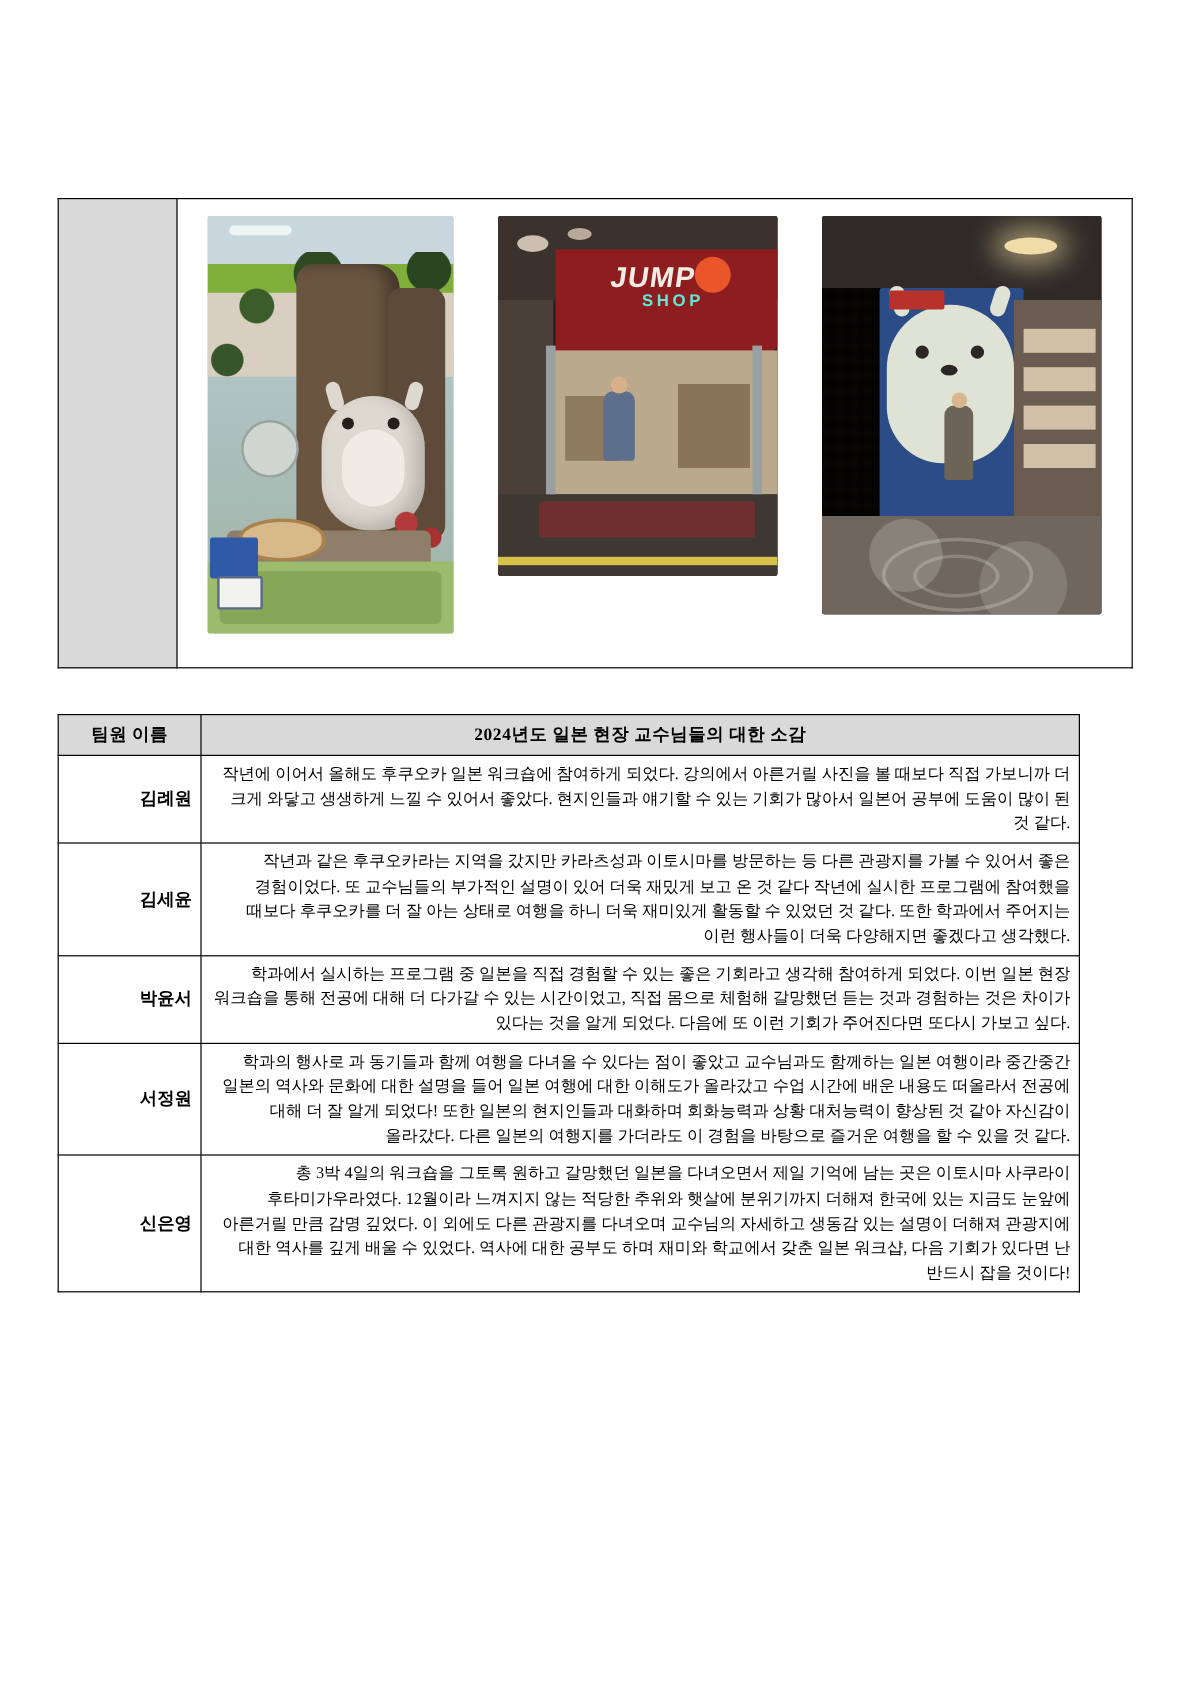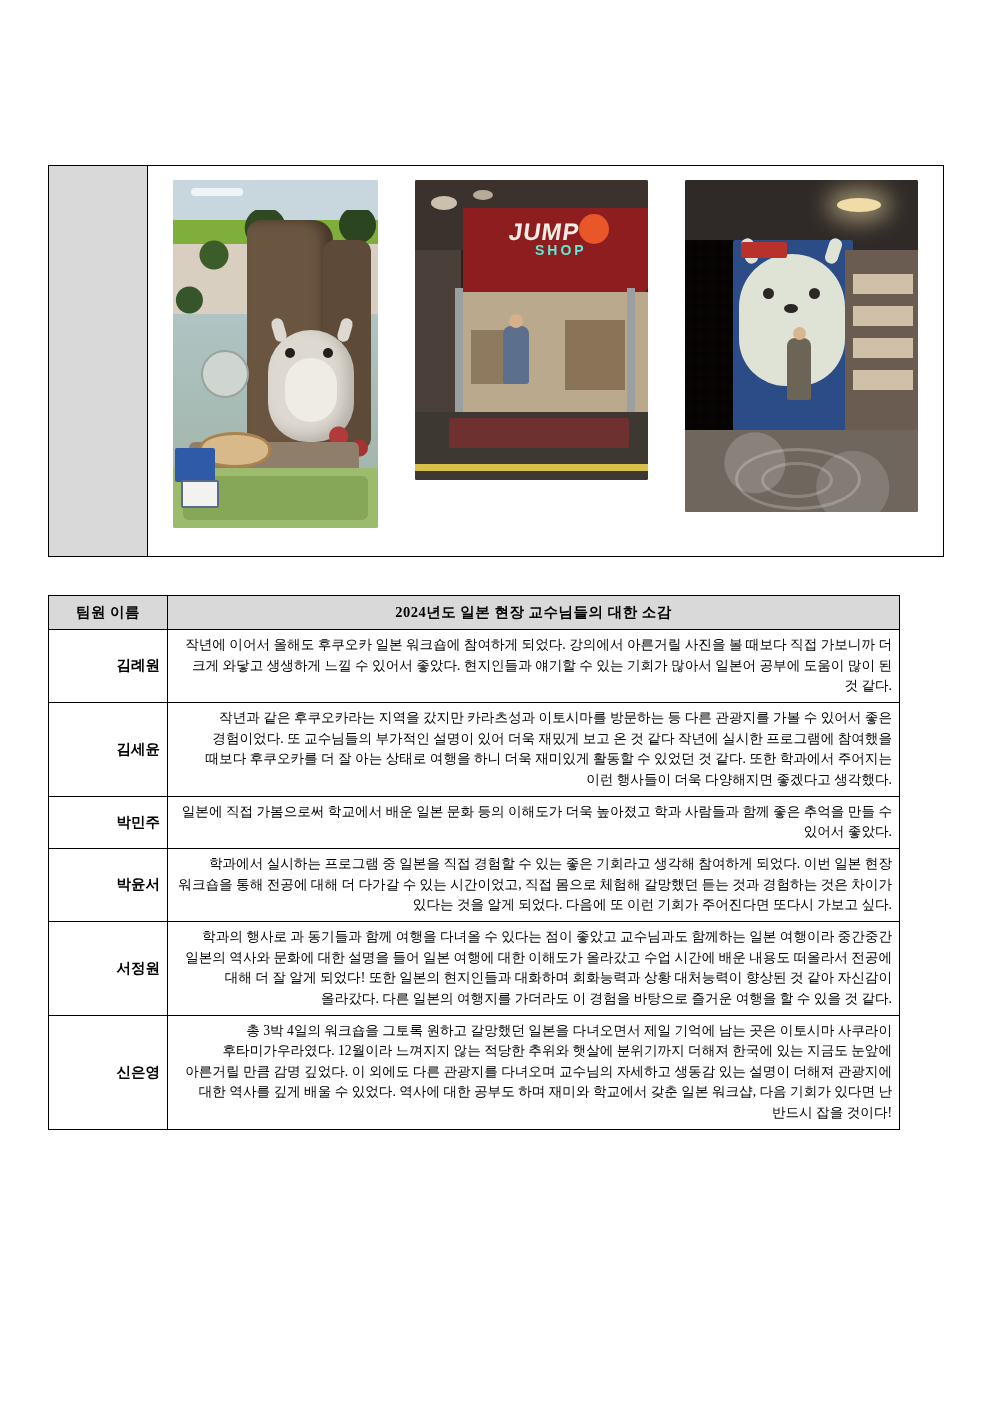--- a/index.html
+++ b/index.html
@@ -280,24 +280,20 @@
     <tbody>
       <tr>
         <td class="name-cell">김례원</td>
         <td class="text-cell">작년에 이어서 올해도 후쿠오카 일본 워크숍에 참여하게 되었다. 강의에서 아른거릴 사진을 볼 때보다 직접 가보니까 더 크게 와닿고 생생하게 느낄 수 있어서 좋았다. 현지인들과 얘기할 수 있는 기회가 많아서 일본어 공부에 도움이 많이 된 것 같다.</td>
       </tr>
       <tr>
         <td class="name-cell">김세윤</td>
         <td class="text-cell"> 작년과 같은 후쿠오카라는 지역을 갔지만 카라츠성과 이토시마를 방문하는 등 다른 관광지를 가볼 수 있어서 좋은 경험이었다. 또 교수님들의 부가적인 설명이 있어 더욱 재밌게 보고 온 것 같다 작년에 실시한 프로그램에 참여했을 때보다 후쿠오카를 더 잘 아는 상태로 여행을 하니 더욱 재미있게 활동할 수 있었던 것 같다. 또한 학과에서 주어지는 이런 행사들이 더욱 다양해지면 좋겠다고 생각했다.</td>
       </tr>
       <tr>
-        <td class="name-cell">박민주</td>
-        <td class="text-cell">일본에 직접 가봄으로써 학교에서 배운 일본 문화 등의 이해도가 더욱 높아졌고 학과 사람들과 함께 좋은 추억을 만들 수 있어서 좋았다.</td>
-      </tr>
-      <tr>
         <td class="name-cell">박윤서</td>
         <td class="text-cell">학과에서 실시하는 프로그램 중 일본을 직접 경험할 수 있는 좋은 기회라고 생각해 참여하게 되었다. 이번 일본 현장 워크숍을 통해 전공에 대해 더 다가갈 수 있는 시간이었고, 직접 몸으로 체험해 갈망했던 듣는 것과 경험하는 것은 차이가 있다는 것을 알게 되었다. 다음에 또 이런 기회가 주어진다면 또다시 가보고 싶다.</td>
       </tr>
       <tr>
         <td class="name-cell">서정원</td>
         <td class="text-cell">학과의 행사로 과 동기들과 함께 여행을 다녀올 수 있다는 점이 좋았고 교수님과도 함께하는 일본 여행이라 중간중간 일본의 역사와 문화에 대한 설명을 들어 일본 여행에 대한 이해도가 올라갔고 수업 시간에 배운 내용도 떠올라서 전공에 대해 더 잘 알게 되었다! 또한 일본의 현지인들과 대화하며 회화능력과 상황 대처능력이 향상된 것 같아 자신감이 올라갔다. 다른 일본의 여행지를 가더라도 이 경험을 바탕으로 즐거운 여행을 할 수 있을 것 같다.</td>
       </tr>
       <tr>
         <td class="name-cell">신은영</td>
         <td class="text-cell">총 3박 4일의 워크숍을 그토록 원하고 갈망했던 일본을 다녀오면서 제일 기억에 남는 곳은 이토시마 사쿠라이 후타미가우라였다. 12월이라 느껴지지 않는 적당한 추위와 햇살에 분위기까지 더해져 한국에 있는 지금도 눈앞에 아른거릴 만큼 감명 깊었다. 이 외에도 다른 관광지를 다녀오며 교수님의 자세하고 생동감 있는 설명이 더해져 관광지에 대한 역사를 깊게 배울 수 있었다. 역사에 대한 공부도 하며 재미와 학교에서 갖춘 일본 워크샵, 다음 기회가 있다면 난 반드시 잡을 것이다!</td>

